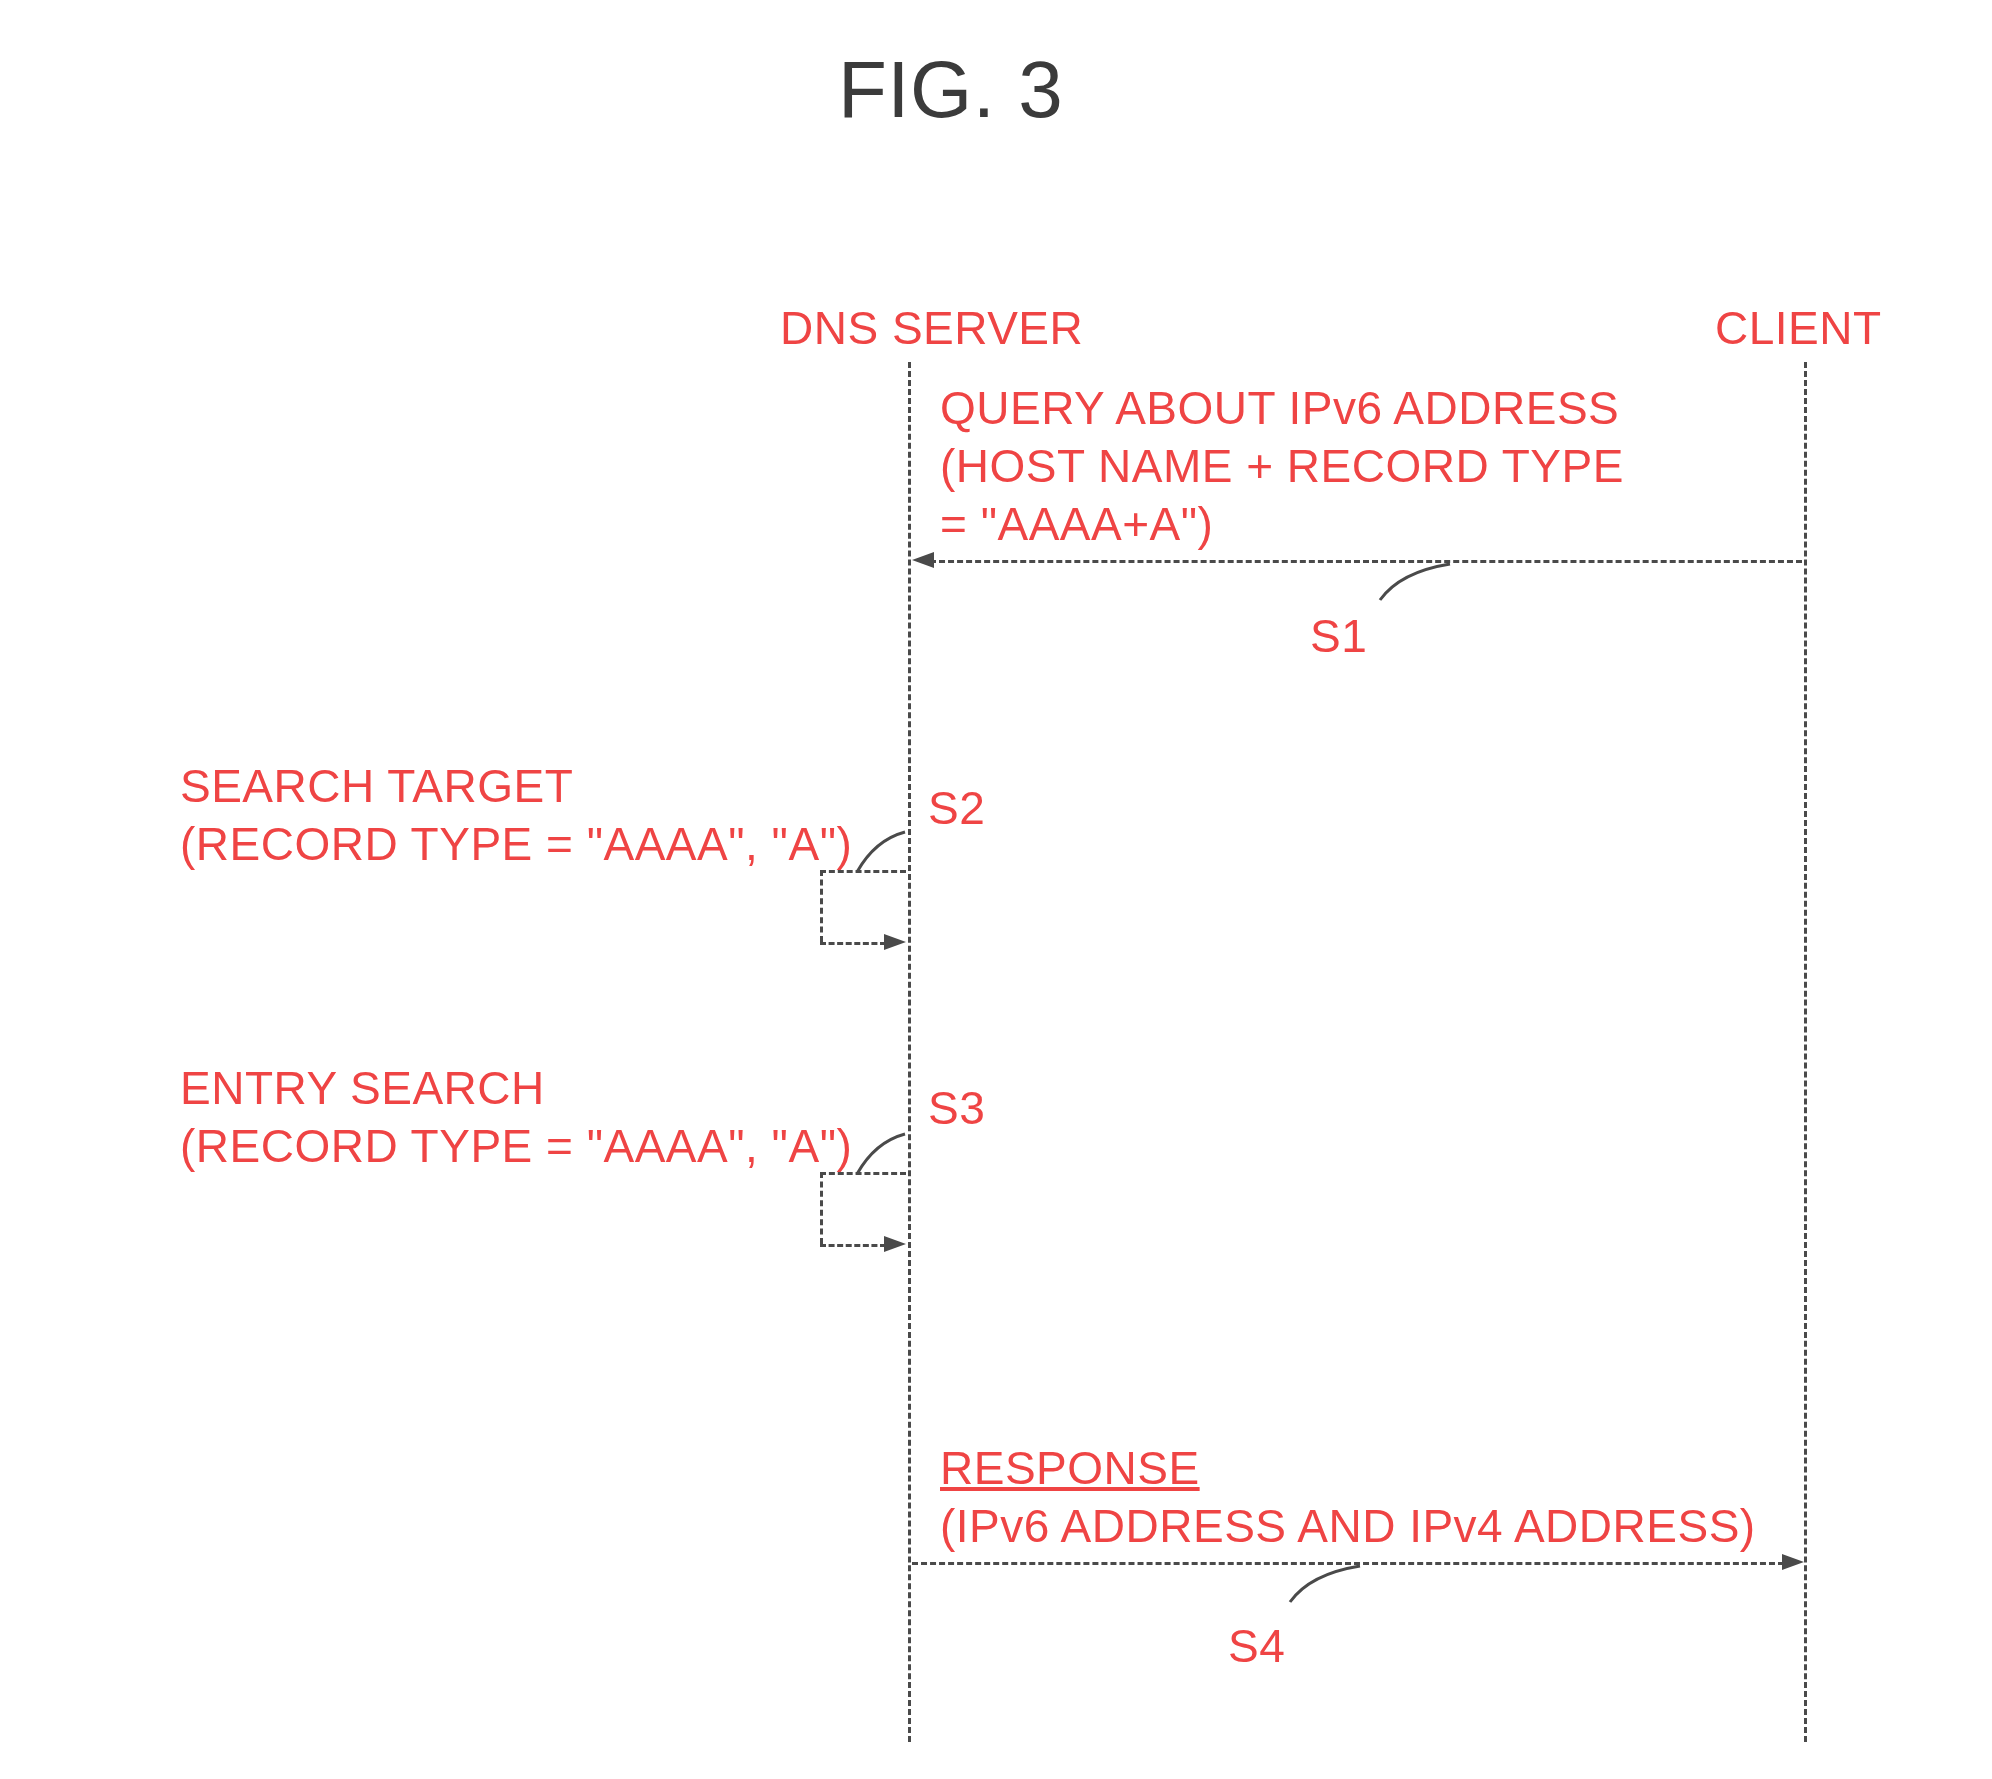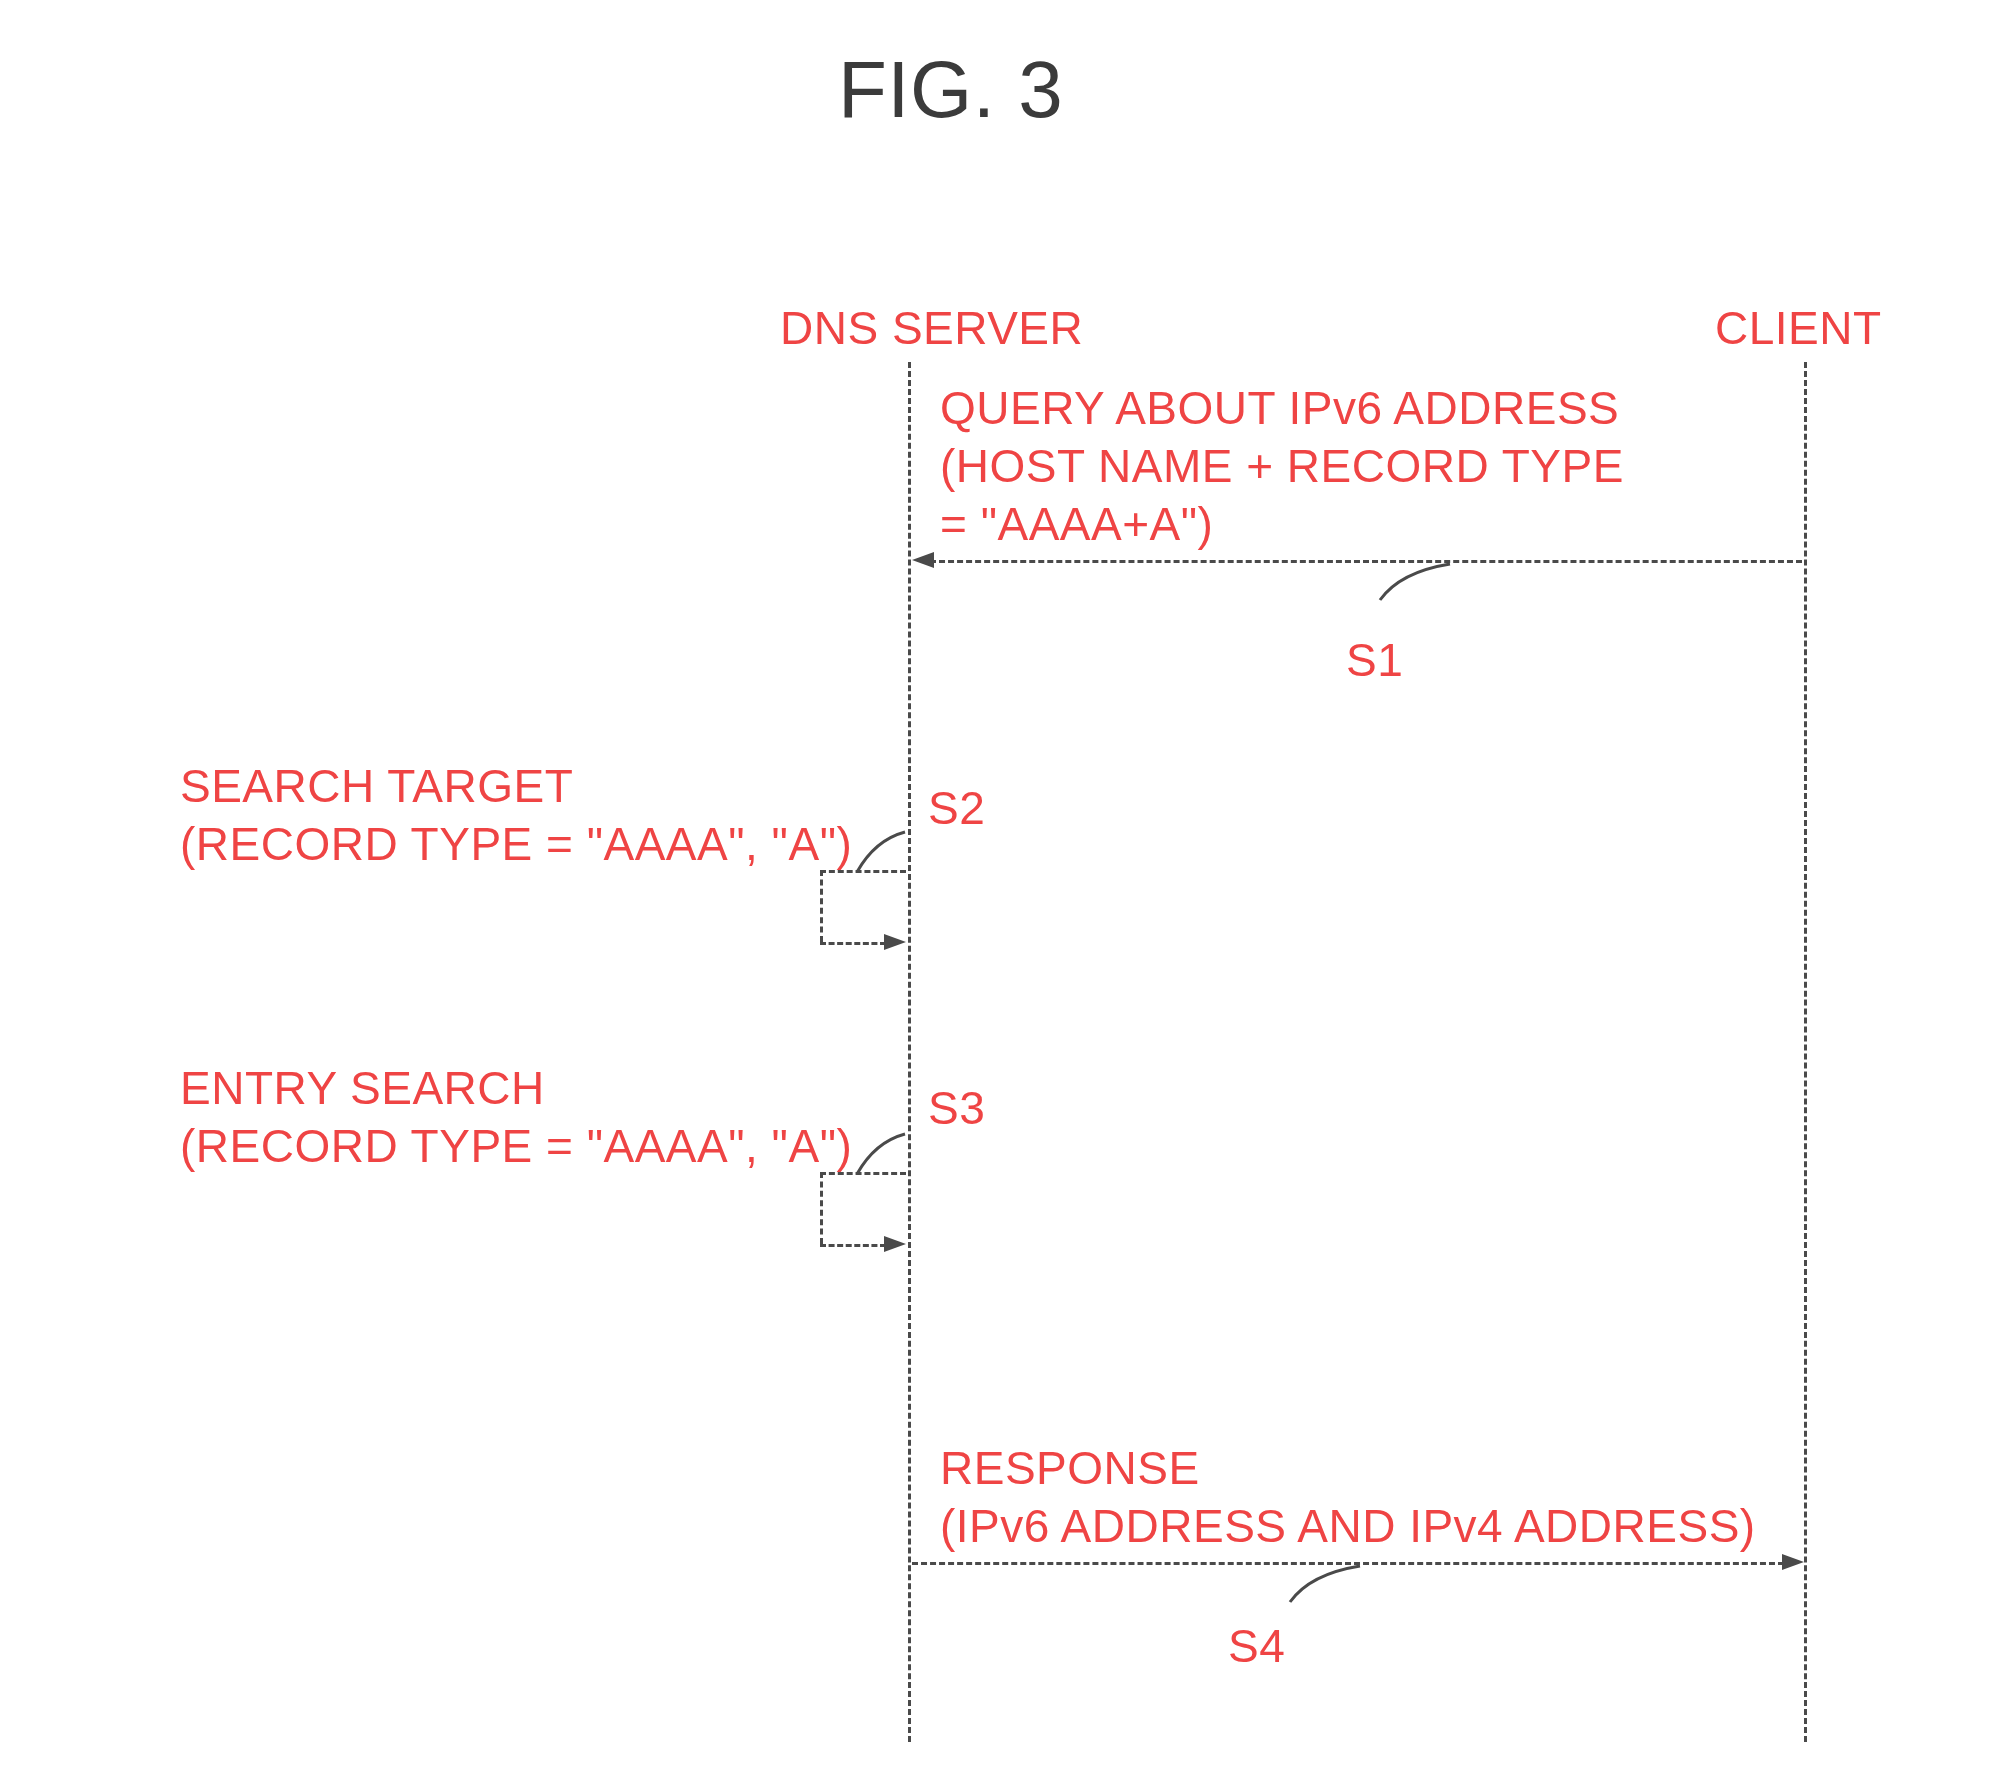--- a/index.html
+++ b/index.html
@@ -82,21 +82,21 @@
 
   <div class="txt" style="left: 940px; top: 380px;">QUERY ABOUT IPv6 ADDRESS</div>
   <div class="txt" style="left: 940px; top: 438px;">(HOST NAME + RECORD TYPE</div>
   <div class="txt" style="left: 940px; top: 496px;">= "AAAA+A")</div>
   <div class="arrow-line" style="left: 930px; top: 560px; width: 872px;"></div>
   <div class="arrow-head ah-left" style="left: 912px; top: 552px;"></div>
 
   <svg class="callout-curve" style="left:1340px; top:562px;" width="120" height="60">
     <path d="M110 2 Q60 10 40 38" stroke="#4a4a4a" stroke-width="3" fill="none"></path>
   </svg>
-  <div class="txt" style="left: 1310px; top: 632px; margin-left: 36px;">S1</div>
+  <div class="txt" style="left: 1310px; top: 608px;">S1</div>
 
   <div class="txt" style="left: 180px; top: 758px;">SEARCH TARGET</div>
   <div class="txt" style="left: 180px; top: 816px;">(RECORD TYPE = "AAAA", "A")</div>
   <div class="txt" style="left: 928px; top: 780px;">S2</div>
 
   <div class="self-horz" style="left: 820px; top: 870px; width: 86px;"></div>
   <div class="self-vert" style="left: 820px; top: 870px; height: 72px;"></div>
   <div class="self-horz" style="left: 820px; top: 942px; width: 66px;"></div>
   <div class="arrow-head ah-right" style="left: 884px; top: 934px;"></div>
 
@@ -108,21 +108,21 @@
   <div class="txt" style="left: 180px; top: 1118px;">(RECORD TYPE = "AAAA", "A")</div>
   <div class="txt" style="left: 928px; top: 1080px;">S3</div>
   <div class="self-horz" style="left: 820px; top: 1172px; width: 86px;"></div>
   <div class="self-vert" style="left: 820px; top: 1172px; height: 72px;"></div>
   <div class="self-horz" style="left: 820px; top: 1244px; width: 66px;"></div>
   <div class="arrow-head ah-right" style="left: 884px; top: 1236px;"></div>
   <svg class="callout-curve" style="left:855px; top:1132px;" width="60" height="48">
     <path d="M2 42 Q20 10 50 2" stroke="#4a4a4a" stroke-width="3" fill="none"></path>
   </svg>
 
-  <div class="txt" style="left: 940px; top: 1440px;">RESPONSE</div>
+  <div class="txt" style="left: 940px; top: 1440px; text-decoration: underline;">RESPONSE</div>
   <div class="txt" style="left: 940px; top: 1498px;">(IPv6 ADDRESS AND IPv4 ADDRESS)</div>
   <div class="arrow-line" style="left: 912px; top: 1562px; width: 872px;"></div>
   <div class="arrow-head ah-right" style="left: 1782px; top: 1554px;"></div>
   <svg class="callout-curve" style="left:1250px; top:1564px;" width="120" height="60">
     <path d="M110 2 Q60 10 40 38" stroke="#4a4a4a" stroke-width="3" fill="none"></path>
   </svg>
   <div class="txt" style="left: 1228px; top: 1618px;">S4</div>
 
 </div>
 

